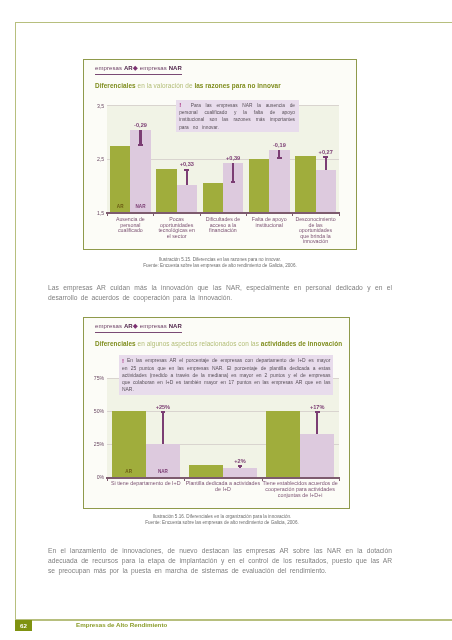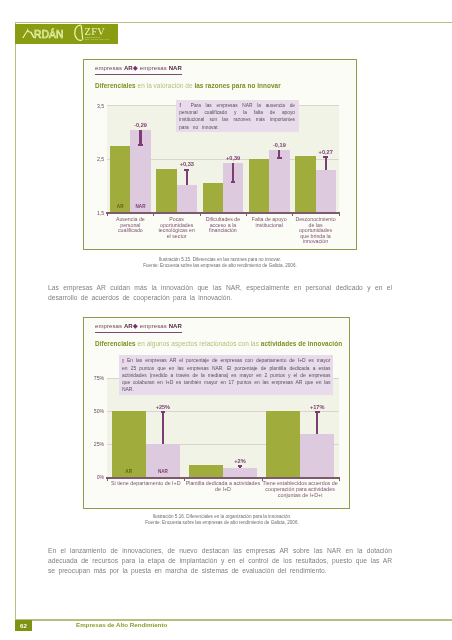--- a/index.html
+++ b/index.html
@@ -67,36 +67,20 @@
   .ftr-title{position:absolute;left:76px;top:621px;font-size:6.2px;font-weight:bold;color:#8a9c2a;white-space:nowrap;}
   .lizard{position:absolute;left:33px;top:618px;width:38px;height:15px;}
 </style>
 </head>
 <body>
 
 <div class="page">
 
   <div class="hdr-rule"></div>
   <div class="side-rule"></div>
-  <div class="logo-box">
-    <svg class="logo-ardan" viewBox="0 0 300 82" width="41.6" height="11.4">
-
-      <path fill="#eaf5b0" d="M1 80 L34 27 L40 16 L41 3 L44 17 L46 28 L50 26 L55 34 L59 28 L63 37 L68 33 L92 80
-               L82 80 L57 36 L52 44 L47 35 L43 41 L40 31 L11 80 Z"></path>
-      <text x="86" y="80" font-family="Liberation Sans, sans-serif" font-size="74" fill="none" stroke="#eaf5b0" stroke-width="5" letter-spacing="1">RDÁN</text>
-    </svg>
-    <svg class="logo-zfv" viewBox="0 0 230 98" width="46" height="19.6">
-
-      <path fill="none" stroke="#edf6bb" stroke-width="6" d="M44 6 A28 38 0 1 0 50 80"></path>
-      <path fill="none" stroke="#edf6bb" stroke-width="6" d="M46 7 L54 79"></path>
-      <text x="62" y="56" font-family="Liberation Serif, serif" font-size="52" fill="#eef7c0" letter-spacing="2">ZFV</text>
-      <text x="64" y="70" font-family="Liberation Sans, sans-serif" font-size="11" fill="#cfe08c" letter-spacing="1.2">CONSORCIO</text>
-      <text x="64" y="82" font-family="Liberation Sans, sans-serif" font-size="9" fill="#cfe08c" letter-spacing="1">ZONA FRANCA DE VIGO</text>
-    </svg>
-  </div>
 
   <div class="chart-box" id="chart1">
     <div class="legend" style="left:11px;top:3.8px">
       <span>empresas </span><b>AR</b><span class="dia">◆</span><span> empresas </span><b>NAR</b>
     </div>
     <div class="subtitle" style="left:11px;top:21.5px">
       <b>Diferenciales</b><i> en la valoración de </i><b>las razones para no innovar</b>
     </div>
     <div class="plot" id="plot1" style="left: 23.2px; top: 45.4px; width: 231.5px; height: 107px;">
         <div class="gl" style="top:0.00px"></div>

